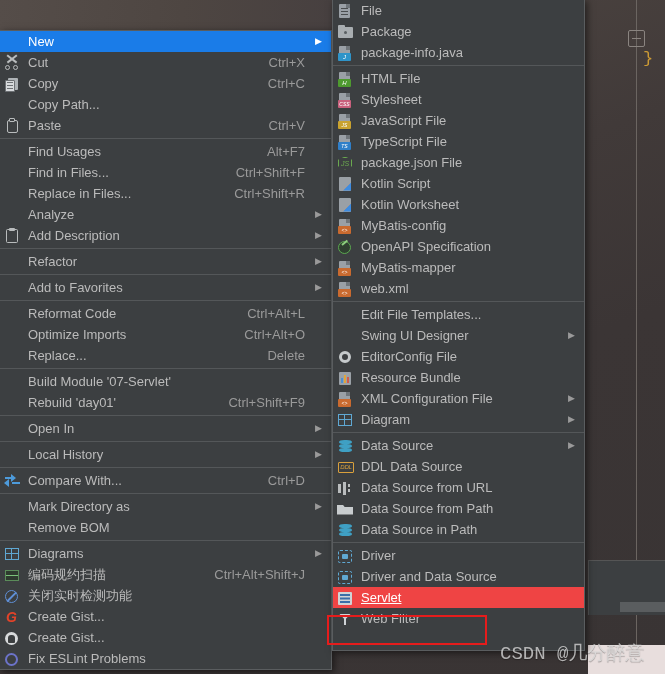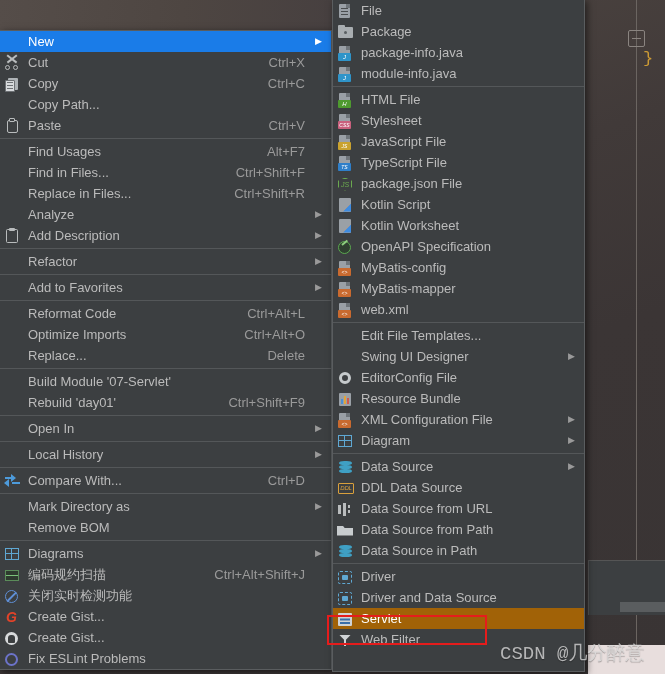--- a/index.html
+++ b/index.html
@@ -66,21 +66,21 @@
     position: relative;
     display: flex; align-items: center;
     height: 21px;
     padding: 0 6px 0 0;
     color: #bbbbbb;
     font-size: 13px;
     white-space: nowrap;
   }
   .mrow.selected { background: #2675bf; color: #ffffff; }
   #context-menu .mrow.selected { background: #1a7ce8; }
-  #new-submenu .mrow.selected { background: #a16207; }
+  #new-submenu .mrow.selected { background: #ef4444; text-decoration: underline; }
 
   .sep { height: 1px; background: #545759; margin: 2px 0; }
 
   .ic {
     flex: 0 0 auto;
     width: 22px; height: 16px;
     margin-left: 2px; margin-right: 4px;
     position: relative;
     display: inline-block;
   }
@@ -475,29 +475,20 @@
     </div>
     <div class="mrow">
       <span class="ic">
         <i class="g-page"></i>
         <i class="g-page-fold"></i>
         <i class="g-badge" style="background:#2f94c9">J</i>
       </span>
       <span class="lbl">package-info.java</span>
       <span class="arrow blank">▶</span>
     </div>
-    <div class="mrow">
-      <span class="ic">
-        <i class="g-page"></i>
-        <i class="g-page-fold"></i>
-        <i class="g-badge" style="background:#2f94c9">J</i>
-      </span>
-      <span class="lbl">module-info.java</span>
-      <span class="arrow blank">▶</span>
-    </div>
     <div class="sep"></div>
     <div class="mrow">
       <span class="ic">
         <i class="g-page"></i>
         <i class="g-page-fold"></i>
         <i class="g-badge" style="background:#4e9a2f">H</i>
       </span>
       <span class="lbl">HTML File</span>
       <span class="arrow blank">▶</span>
     </div>
@@ -547,33 +538,33 @@
     <div class="mrow">
       <span class="ic">
         <i class="g-kot"></i>
         <i class="g-kot-tri"></i>
       </span>
       <span class="lbl">Kotlin Worksheet</span>
       <span class="arrow blank">▶</span>
     </div>
     <div class="mrow">
       <span class="ic">
+        <i class="g-page"></i>
+        <i class="g-page-fold"></i>
+        <i class="g-badge" style="background:#c96a2f;font-size:5px">&lt;&gt;</i>
+      </span>
+      <span class="lbl">MyBatis-config</span>
+      <span class="arrow blank">▶</span>
+    </div>
+    <div class="mrow">
+      <span class="ic">
         <i class="g-openapi"></i>
         <i class="g-openapi-b"></i>
       </span>
       <span class="lbl">OpenAPI Specification</span>
-      <span class="arrow blank">▶</span>
-    </div>
-    <div class="mrow">
-      <span class="ic">
-        <i class="g-page"></i>
-        <i class="g-page-fold"></i>
-        <i class="g-badge" style="background:#c96a2f;font-size:5px">&lt;&gt;</i>
-      </span>
-      <span class="lbl">MyBatis-config</span>
       <span class="arrow blank">▶</span>
     </div>
     <div class="mrow">
       <span class="ic">
         <i class="g-page"></i>
         <i class="g-page-fold"></i>
         <i class="g-badge" style="background:#c96a2f;font-size:5px">&lt;&gt;</i>
       </span>
       <span class="lbl">MyBatis-mapper</span>
       <span class="arrow blank">▶</span>

